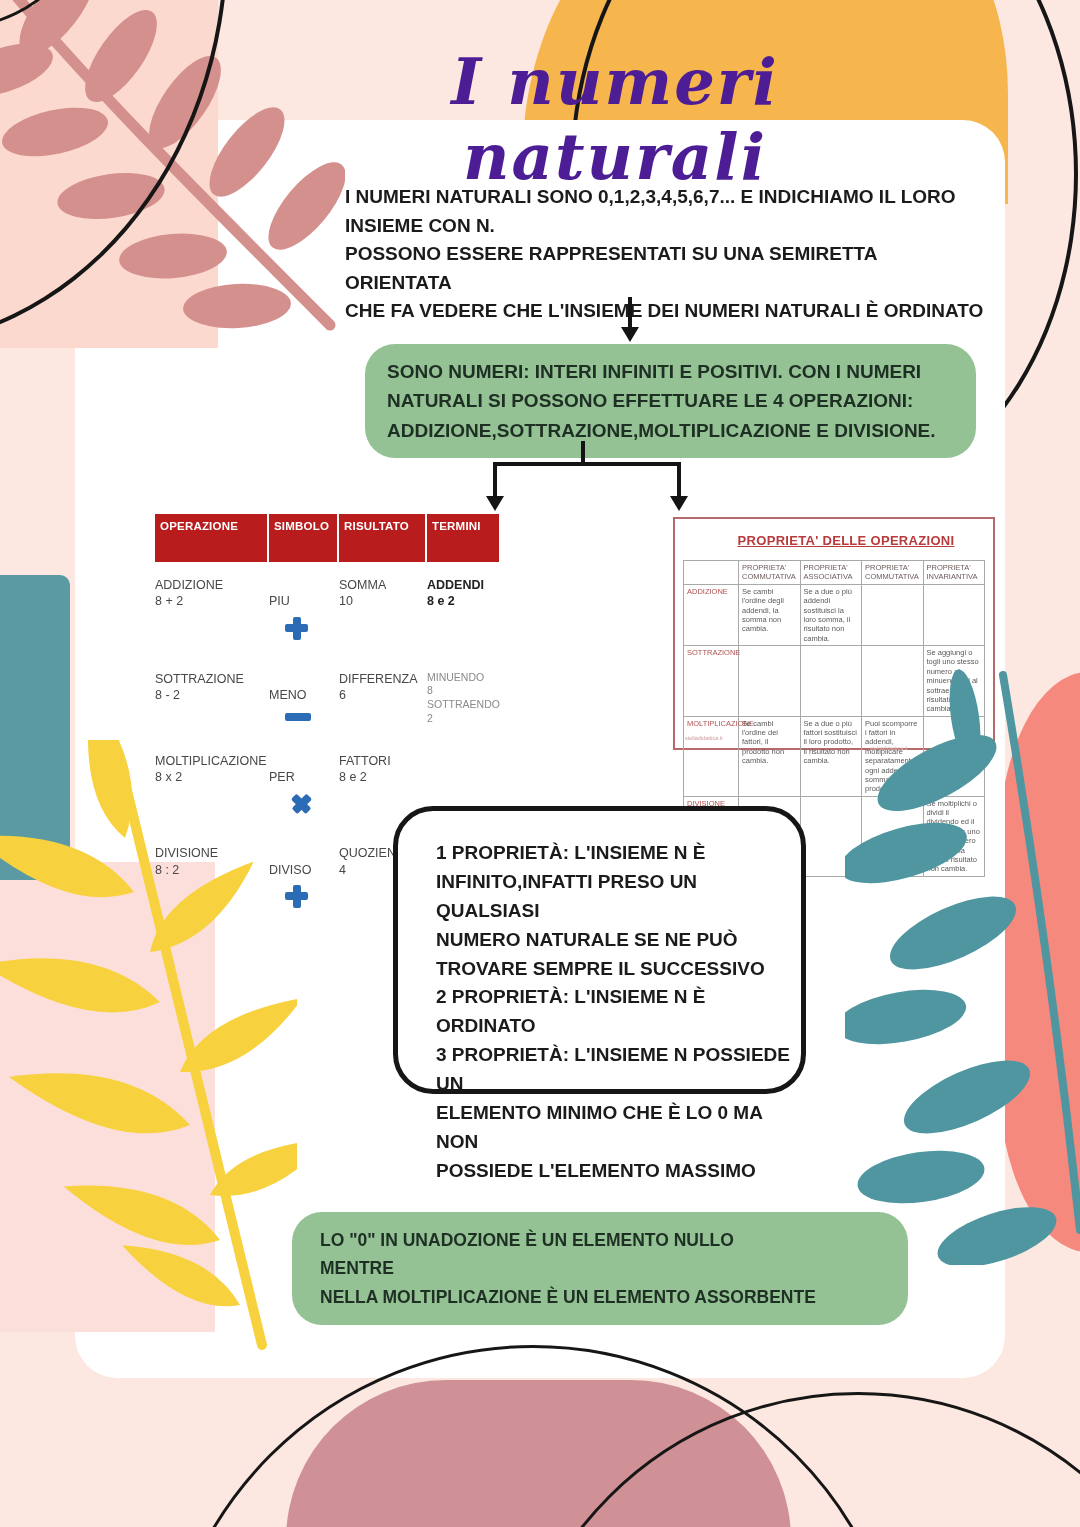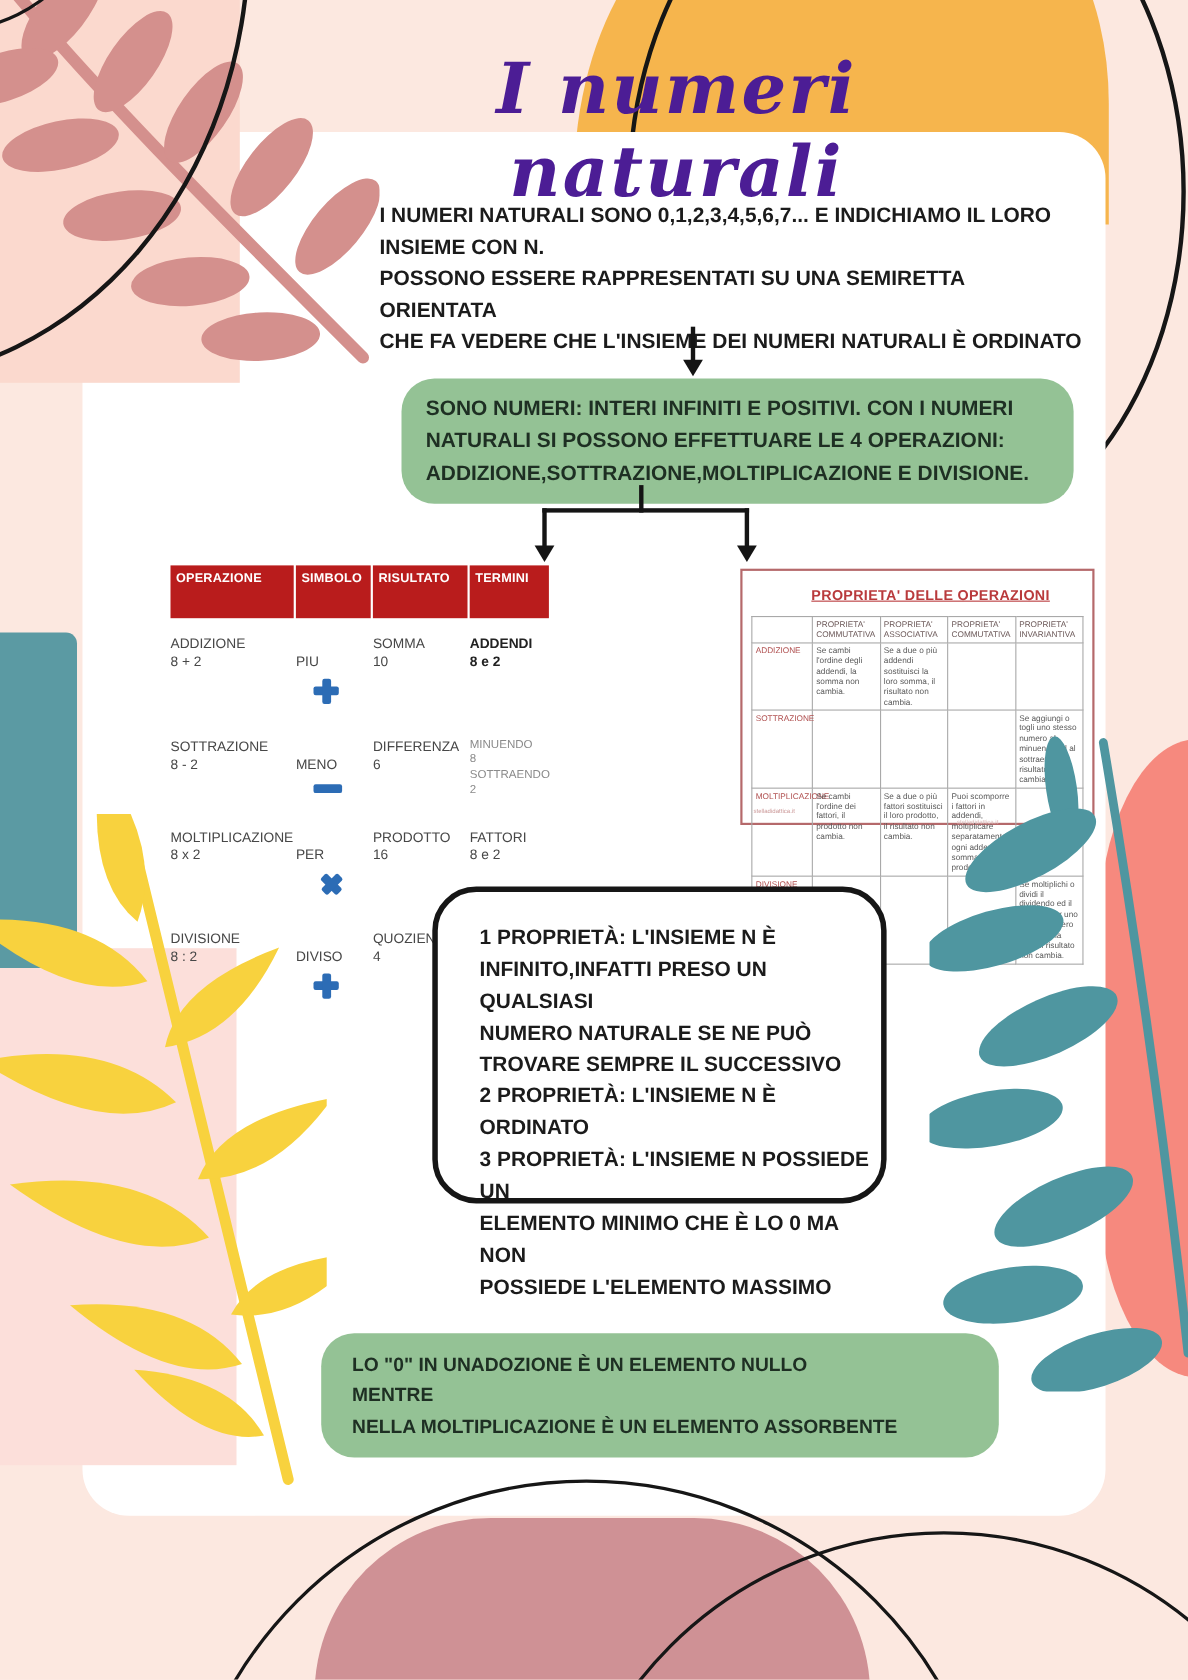--- a/index.html
+++ b/index.html
@@ -146,22 +146,20 @@
 SOTTRAENDO
 2</div>
     </div>
     <div class="ops-row">
       <div class="ops-op">MOLTIPLICAZIONE
 8 x 2</div>
       <div class="ops-sym">
         <span>PER</span>
         <div class="ic-times" style="margin-top:8px;"></div>
       </div>
-      <div class="ops-res">PRODOTTO
-16</div>
       <div class="ops-terms">FATTORI
 8 e 2</div>
     </div>
     <div class="ops-row">
       <div class="ops-op">DIVISIONE
 8 : 2</div>
       <div class="ops-sym">
         <span>DIVISO</span>
         <div class="ic-div sym-icon"></div>
       </div>

